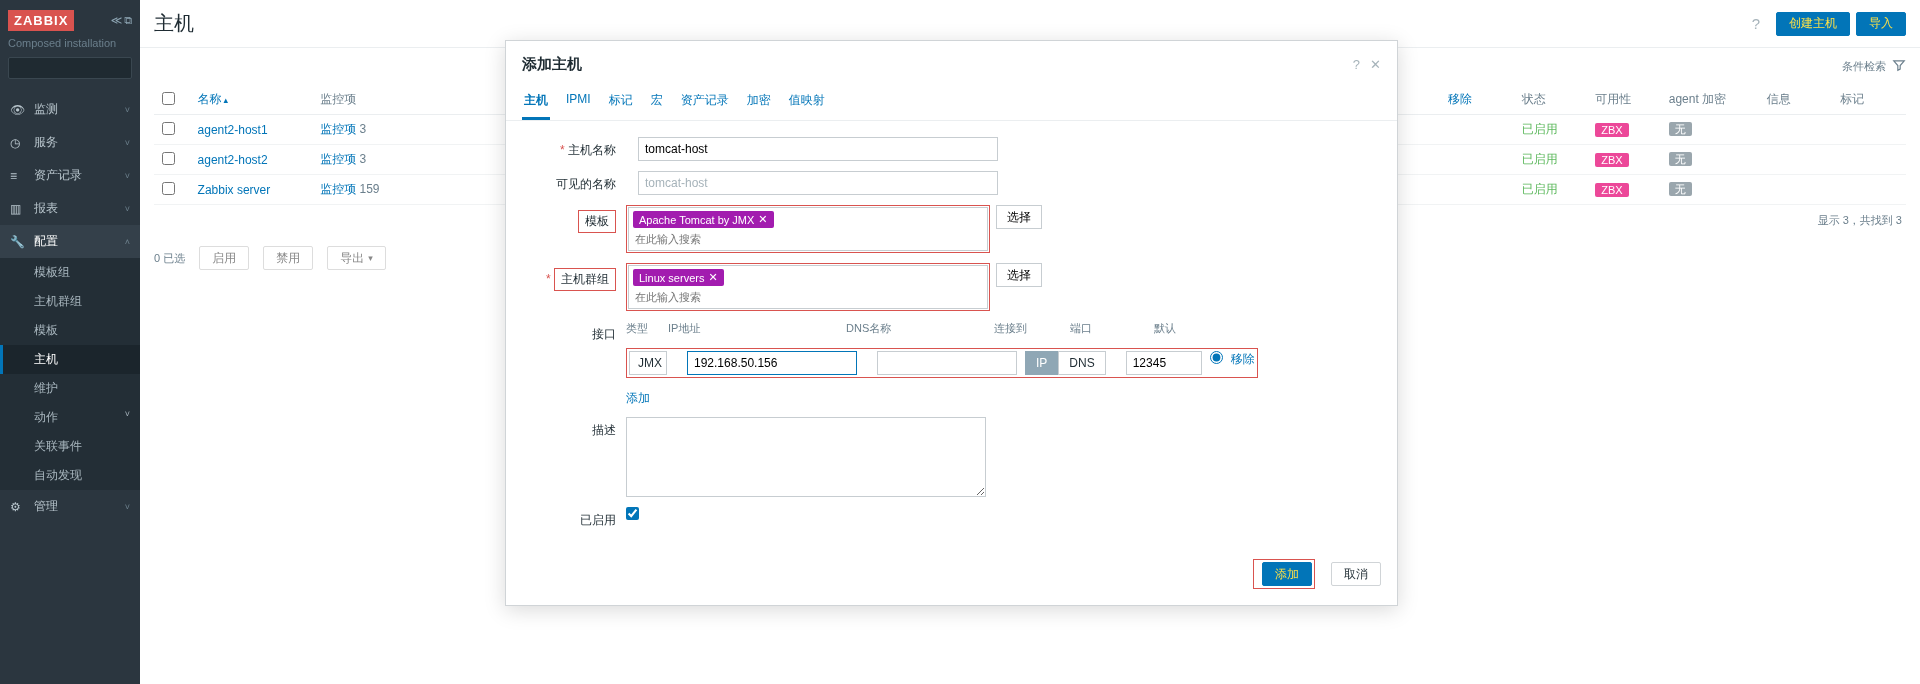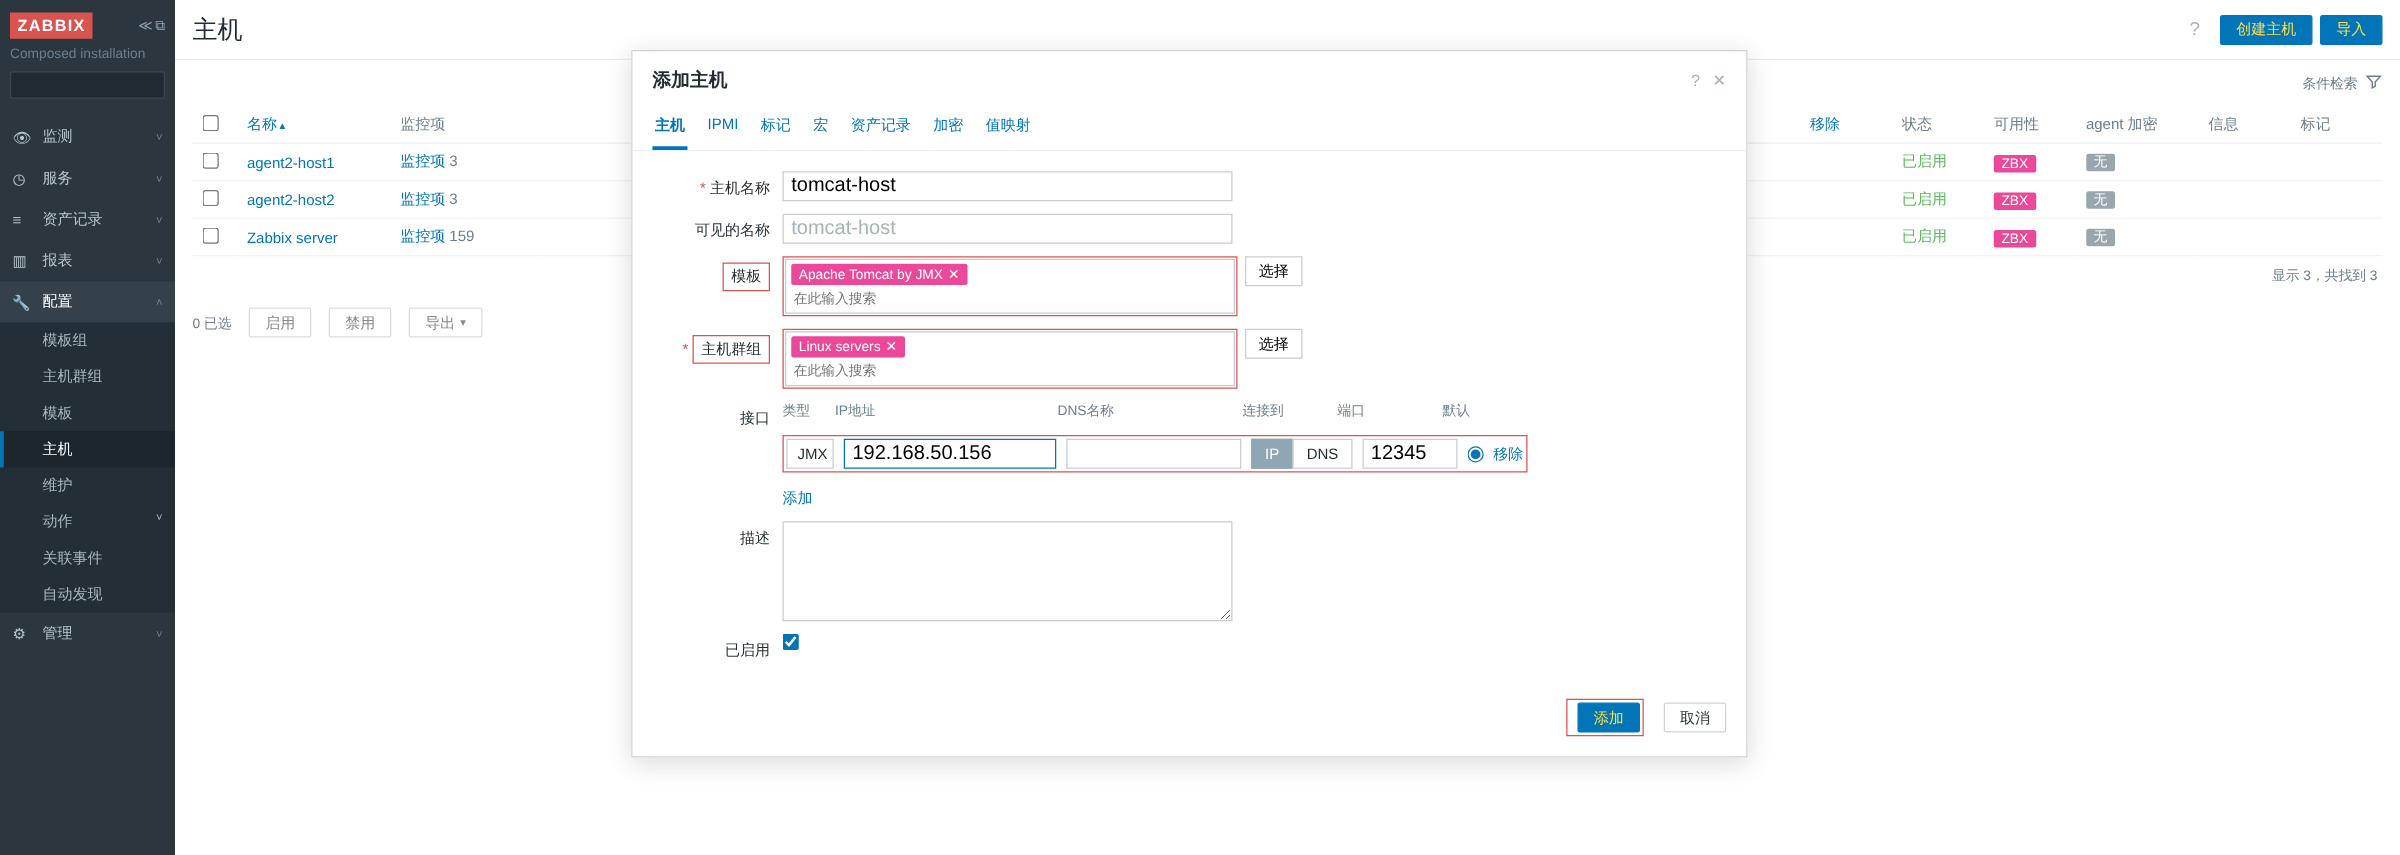--- a/index.html
+++ b/index.html
@@ -61,33 +61,33 @@
 .modal-head .spacer { flex: 1; }
 .modal-head .mh-icon { color: #a6b3ba; margin-left: 10px; cursor: pointer; font-size: 13px; }
 .modal-tabs { display: flex; gap: 14px; padding: 0 16px; border-bottom: 1px solid #ebeef0; }
 .modal-tab { padding: 8px 2px; color: #0275b8; cursor: pointer; font-size: 12px; }
 .modal-tab.active { border-bottom: 3px solid #0275b8; font-weight: bold; }
 .modal-body { padding: 16px 20px 10px; }
 .form-row { display: flex; align-items: flex-start; margin-bottom: 10px; }
 .form-label { width: 100px; text-align: right; padding-right: 10px; padding-top: 5px; color: #1f2c33; font-size: 12px; }
 .req::before { content: "* "; color: #d9534f; }
 .form-field { flex: 1; display: flex; flex-wrap: wrap; gap: 6px; }
-.txt { border: 1px solid #c7cdd1; height: 24px; padding: 0 6px; font-size: 16px; }
+.txt { border: 1px solid #c7cdd1; height: 24px; padding: 0 6px; font-size: 12px; margin-left: 12px; }
 .txt-md { width: 360px; }
 .txt::placeholder { color: #a6b3ba; }
 .tagbox { border: 1px solid #c7cdd1; min-height: 44px; width: 360px; padding: 3px 4px; display: flex; flex-direction: column; gap: 3px; }
-.tag { background: #ec4899; color: #fff; padding: 2px 6px; display: inline-flex; align-items: center; gap: 4px; font-size: 11px; align-self: flex-start; border-radius: 2px; cursor: default; }
+.tag { background: #a21caf; color: #fff; padding: 2px 6px; display: inline-flex; align-items: center; gap: 4px; font-size: 11px; align-self: flex-start; border-radius: 2px; cursor: default; }
 .tag .x { cursor: pointer; }
 .tagbox input { border: none; outline: none; font-size: 11px; color: #1f2c33; padding: 2px; }
 .btn-select { border: 1px solid #c7cdd1; background: #fff; height: 24px; padding: 0 10px; cursor: pointer; font-size: 12px; align-self: flex-start; }
 .hl-red { border: 1px solid #d9534f; padding: 1px; }
 .hl-red-inline { display: inline-block; }
 
 .iface-head { display: flex; gap: 8px; font-size: 11px; color: #6b7f8c; margin-bottom: 6px; }
-.iface-row { display: flex; gap: 8px; align-items: center; }
+.iface-row { display: flex; gap: 8px; align-items: flex-start; }
 .iface-type-box { border: 1px solid #c7cdd1; height: 24px; display: inline-flex; align-items: center; padding: 0 8px; font-size: 12px; }
 .seg { display: inline-flex; }
 .seg span { border: 1px solid #c7cdd1; height: 24px; display: inline-flex; align-items: center; padding: 0 10px; cursor: pointer; font-size: 12px; }
 .seg .on { background: #8fa7b5; color: #fff; border-color: #8fa7b5; }
 .rad { accent-color: #0275b8; cursor: pointer; }
 .remove-link { color: #0275b8; cursor: pointer; font-size: 12px; }
 .textarea { border: 1px solid #c7cdd1; width: 360px; height: 80px; resize: both; padding: 4px; font-size: 12px; }
 .select { border: 1px solid #c7cdd1; height: 22px; font-size: 12px; padding: 0 4px; }
 .chk { cursor: pointer; accent-color: #0275b8; }
 .modal-foot { display: flex; justify-content: flex-end; gap: 10px; padding: 10px 16px 16px; align-items: center; }

